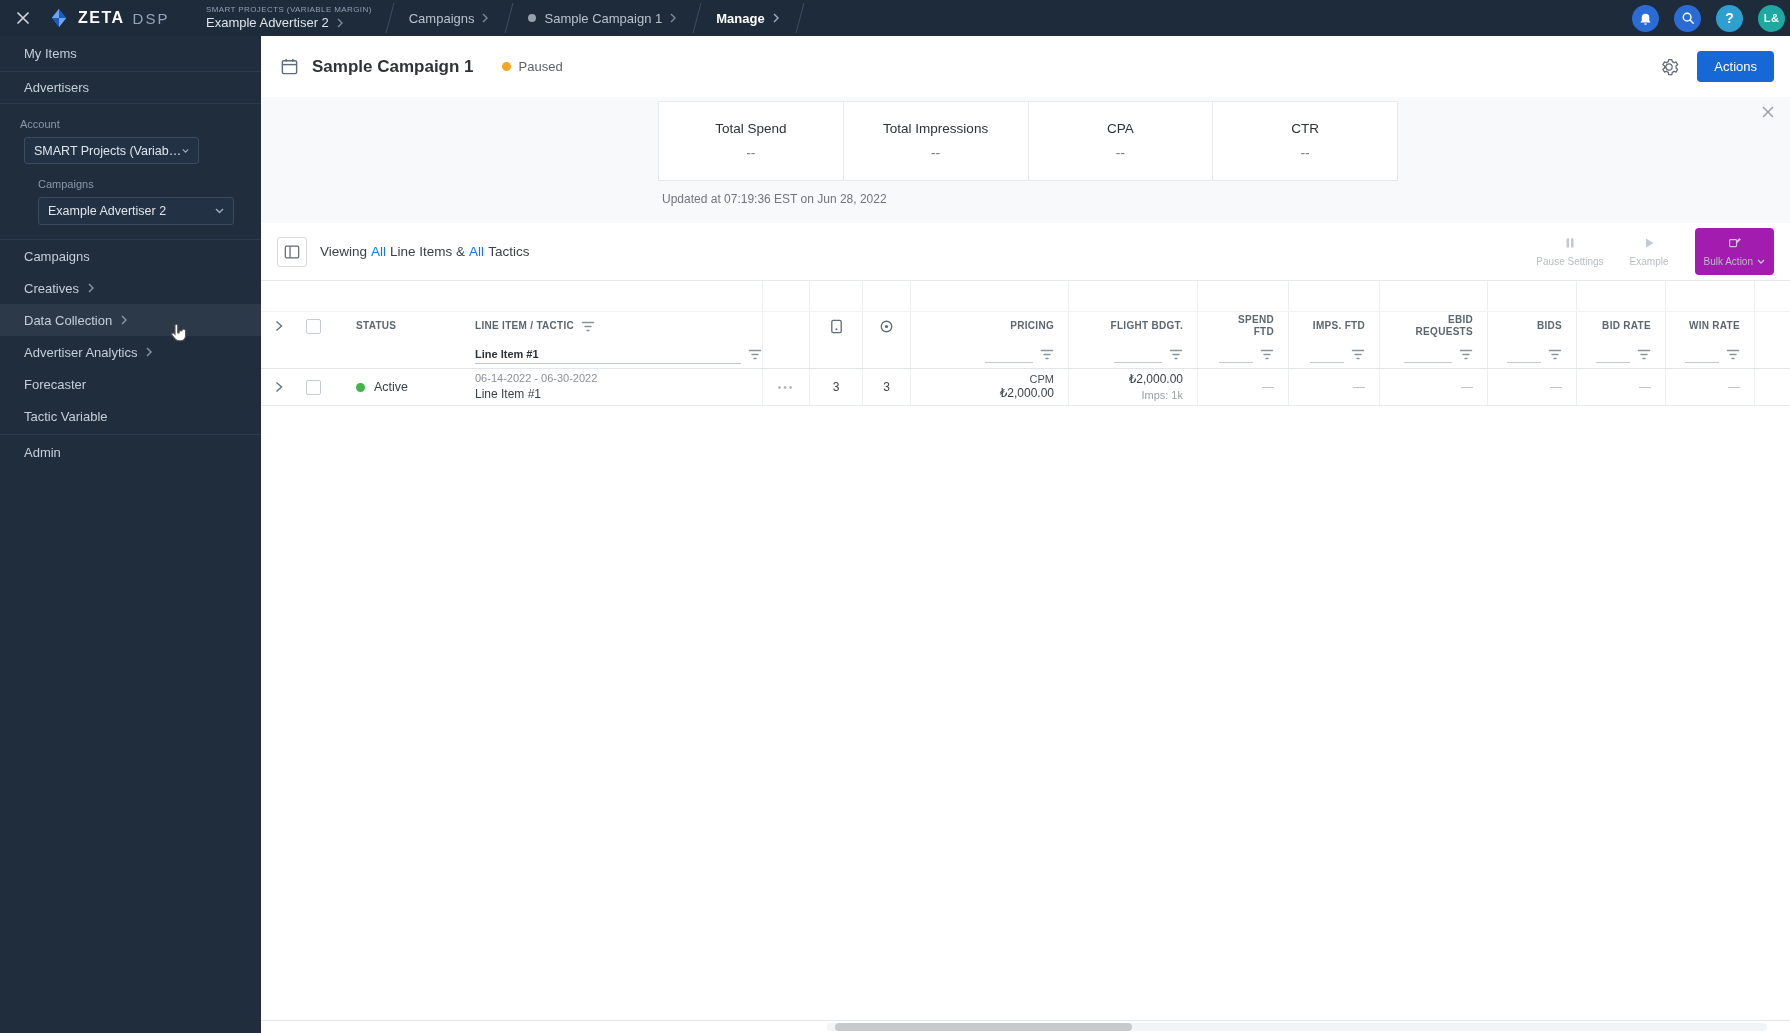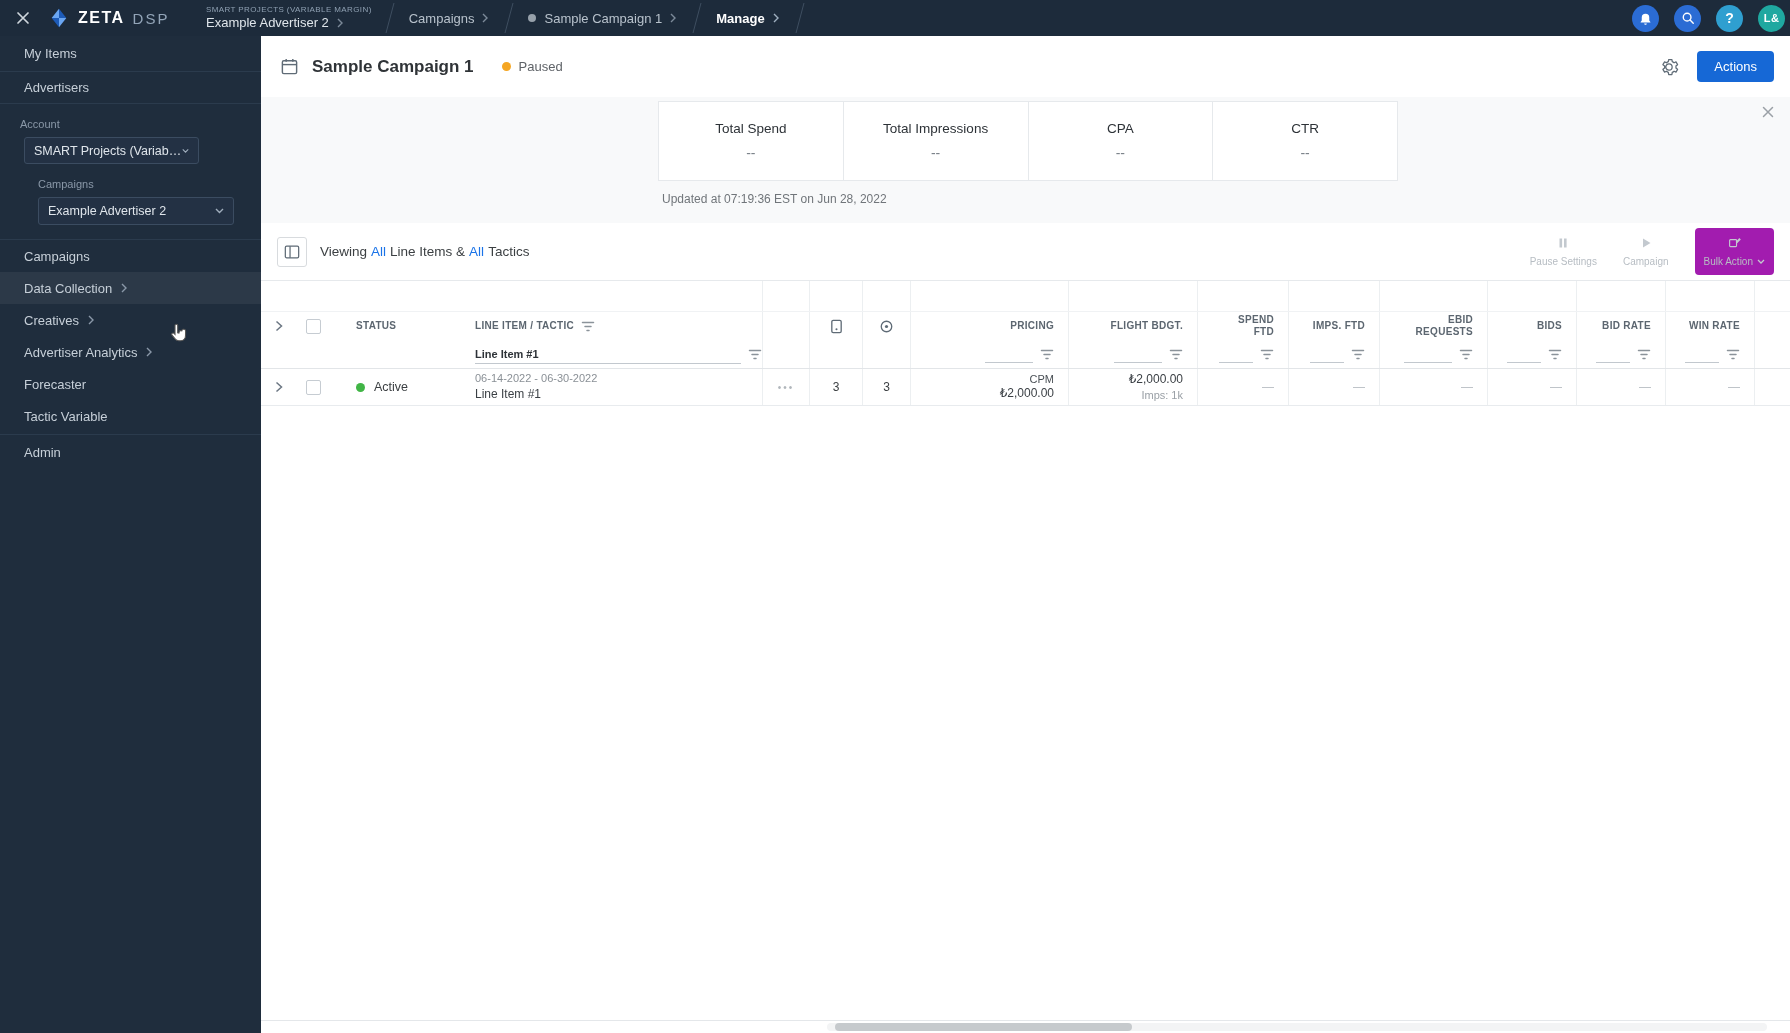--- a/index.html
+++ b/index.html
@@ -247,28 +247,28 @@
       <svg width="9" height="6" viewBox="0 0 9 6">
           <path d="M1 1l3.5 3.5L8 1" stroke="#9fadbc" stroke-width="1.4" fill="none"></path>
         </svg>
     </div>
 
     <div class="sb-divider"></div>
 
     <div class="sb-item">
       <span>Campaigns</span>
     </div>
+    <div class="sb-item">
+      <span>Creatives</span>
+      <svg width="6" height="10" viewBox="0 0 6 10">
+          <path d="M1 1l4 4-4 4" stroke="#8a98a8" stroke-width="1.4" fill="none"></path>
+        </svg>
+    </div>
     <div class="sb-item hovered">
       <span>Data Collection</span>
-      <svg width="6" height="10" viewBox="0 0 6 10">
-          <path d="M1 1l4 4-4 4" stroke="#8a98a8" stroke-width="1.4" fill="none"></path>
-        </svg>
-    </div>
-    <div class="sb-item">
-      <span>Creatives</span>
       <svg width="6" height="10" viewBox="0 0 6 10">
           <path d="M1 1l4 4-4 4" stroke="#8a98a8" stroke-width="1.4" fill="none"></path>
         </svg>
     </div>
     <div class="sb-item">
       <span>Advertiser Analytics</span>
       <svg width="6" height="10" viewBox="0 0 6 10">
           <path d="M1 1l4 4-4 4" stroke="#8a98a8" stroke-width="1.4" fill="none"></path>
         </svg>
     </div>
@@ -364,21 +364,21 @@
           <svg width="12" height="12" viewBox="0 0 12 12">
               <rect x="2.5" y="1.5" width="2.6" height="9" fill="#c3c9cf"></rect>
               <rect x="7" y="1.5" width="2.6" height="9" fill="#c3c9cf"></rect>
             </svg>
           <span class="mini-lbl">Pause Settings</span>
         </div>
         <div class="mini-btn">
           <svg width="12" height="12" viewBox="0 0 12 12">
               <polygon points="3,1.5 10.5,6 3,10.5" fill="#c3c9cf"></polygon>
             </svg>
-          <span class="mini-lbl">Campaign</span>
+          <span class="mini-lbl">Example</span>
         </div>
         <div class="mini-btn boxed">
           <svg width="13" height="13" viewBox="0 0 16 16">
               <rect x="2" y="4.5" width="8.5" height="8.5" rx="1" stroke="#c3c9cf" stroke-width="1.4" fill="none"></rect>
               <path d="M9.5 7l4.5-4.5 1.8 1.8L11.3 8.8z" fill="#c3c9cf"></path>
             </svg>
           <span class="mini-lbl">
             <span>Bulk Action</span>
             <svg width="8" height="5" viewBox="0 0 8 5">
                 <path d="M1 1l3 3 3-3" stroke="#c3c9cf" stroke-width="1.3" fill="none"></path>

